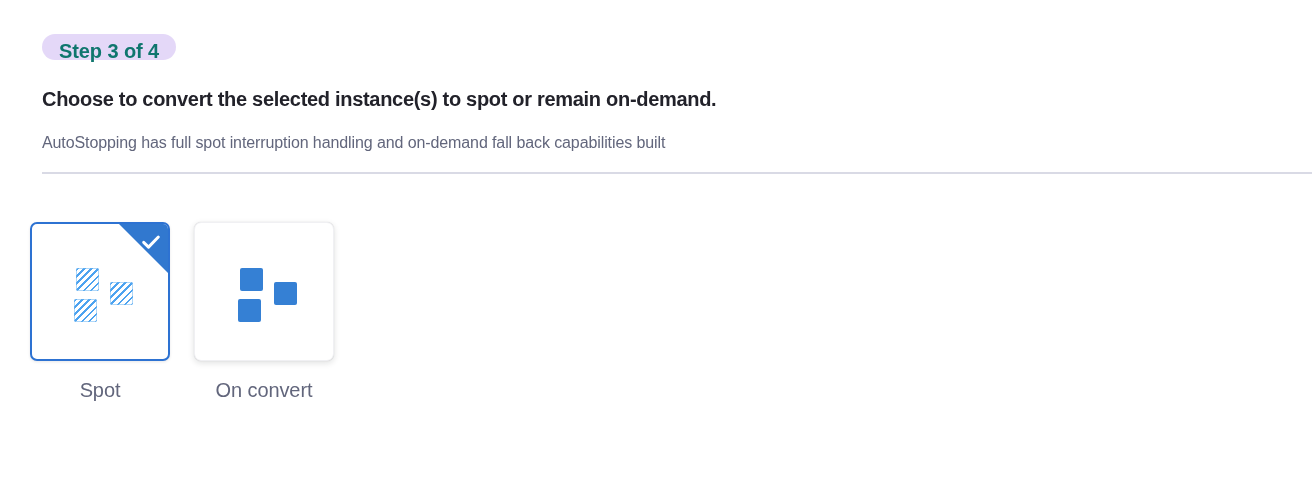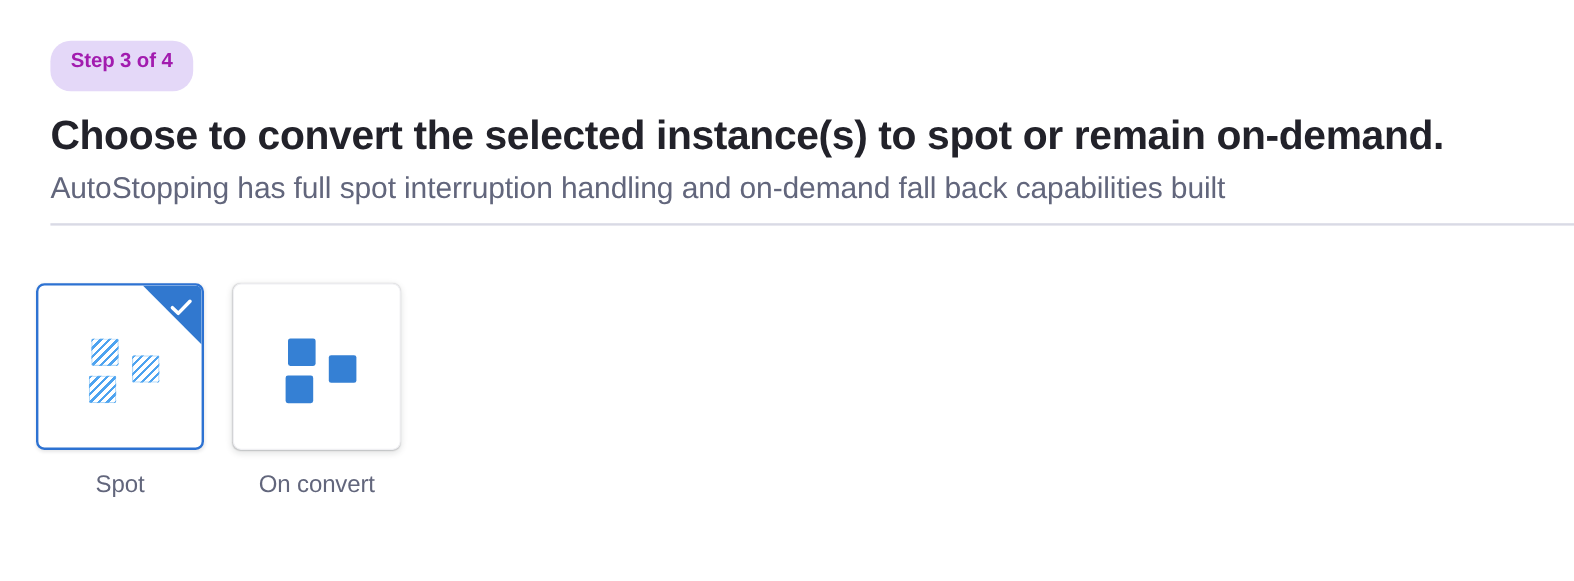--- a/index.html
+++ b/index.html
@@ -23,45 +23,45 @@
     width: 1312px;
     height: 484px;
     box-sizing: border-box;
     padding: 34px 0 0 42px;
   }
 
   
   .step-badge {
     display: inline-block;
     background: #e4d8f8;
-    color: #a21caf;
-    font-size: 17px;
+    color: #0f766e;
+    font-size: 20px;
     font-weight: bold;
     letter-spacing: -0.1px;
     line-height: 34px;
-    height: 42px;
+    height: 26px;
     padding: 0 17px;
     border-radius: 17px;
     white-space: nowrap;
   }
 
   
   .step-title {
     margin: 18px 0 0 0;
-    font-size: 34px;
+    font-size: 20px;
     font-weight: bold;
     color: #22222a;
     letter-spacing: -0.3px;
     line-height: 38px;
     white-space: nowrap;
     overflow: hidden;
   }
   .step-subtitle {
     margin: 11px 0 0 0;
-    font-size: 25px;
+    font-size: 16px;
     font-weight: normal;
     color: #62667c;
     letter-spacing: -0.1px;
     line-height: 28px;
     white-space: nowrap;
   }
 
   .divider {
     margin-top: 15px;
     width: 1270px;

